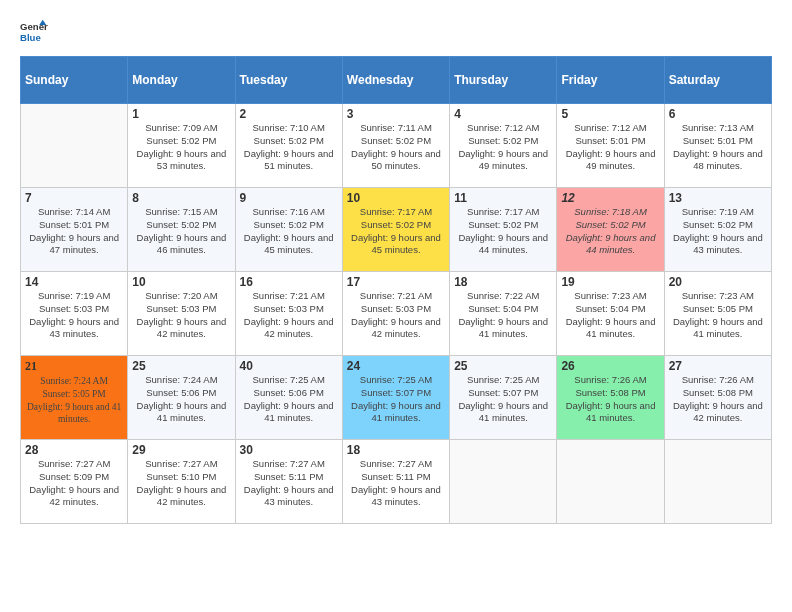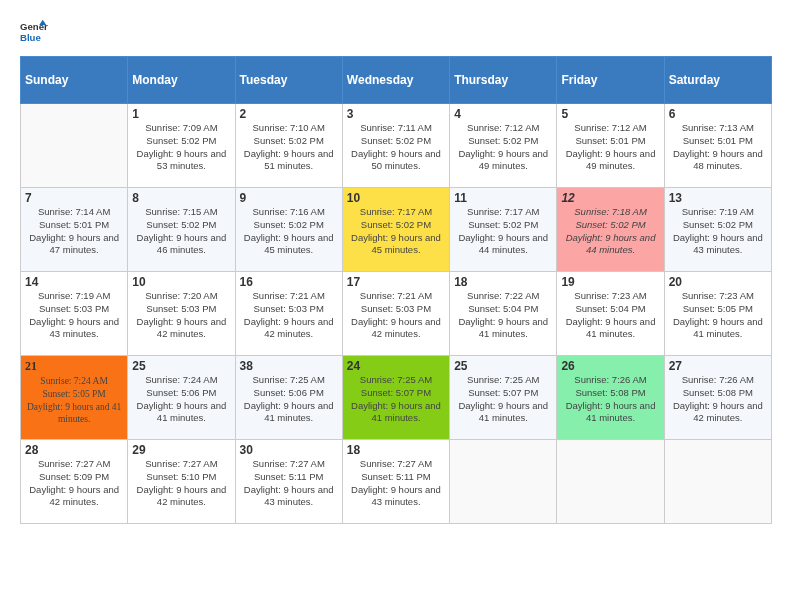--- a/index.html
+++ b/index.html
@@ -203,24 +203,24 @@
         <tr style="background: rgb(244, 248, 253);">
           <td style="background: #f97316; font-family: Liberation Serif, serif;">
             <span class="day-number">21</span>
             <div class="day-info">Sunrise: 7:24 AM<br>Sunset: 5:05 PM<br>Daylight: 9 hours and 41 minutes.</div>
           </td>
           <td style="background: rgb(244, 248, 253);">
             <span class="day-number">25</span>
             <div class="day-info">Sunrise: 7:24 AM<br>Sunset: 5:06 PM<br>Daylight: 9 hours and 41 minutes.</div>
           </td>
           <td style="background: rgb(244, 248, 253);">
-            <span class="day-number">38</span>
+            <span class="day-number">40</span>
             <div class="day-info">Sunrise: 7:25 AM<br>Sunset: 5:06 PM<br>Daylight: 9 hours and 41 minutes.</div>
           </td>
-          <td style="background: #84cc16;">
+          <td style="background: #7dd3fc;">
             <span class="day-number">24</span>
             <div class="day-info">Sunrise: 7:25 AM<br>Sunset: 5:07 PM<br>Daylight: 9 hours and 41 minutes.</div>
           </td>
           <td style="background: rgb(244, 248, 253);">
             <span class="day-number">25</span>
             <div class="day-info">Sunrise: 7:25 AM<br>Sunset: 5:07 PM<br>Daylight: 9 hours and 41 minutes.</div>
           </td>
           <td style="background: #86efac;">
             <span class="day-number">26</span>
             <div class="day-info">Sunrise: 7:26 AM<br>Sunset: 5:08 PM<br>Daylight: 9 hours and 41 minutes.</div>

